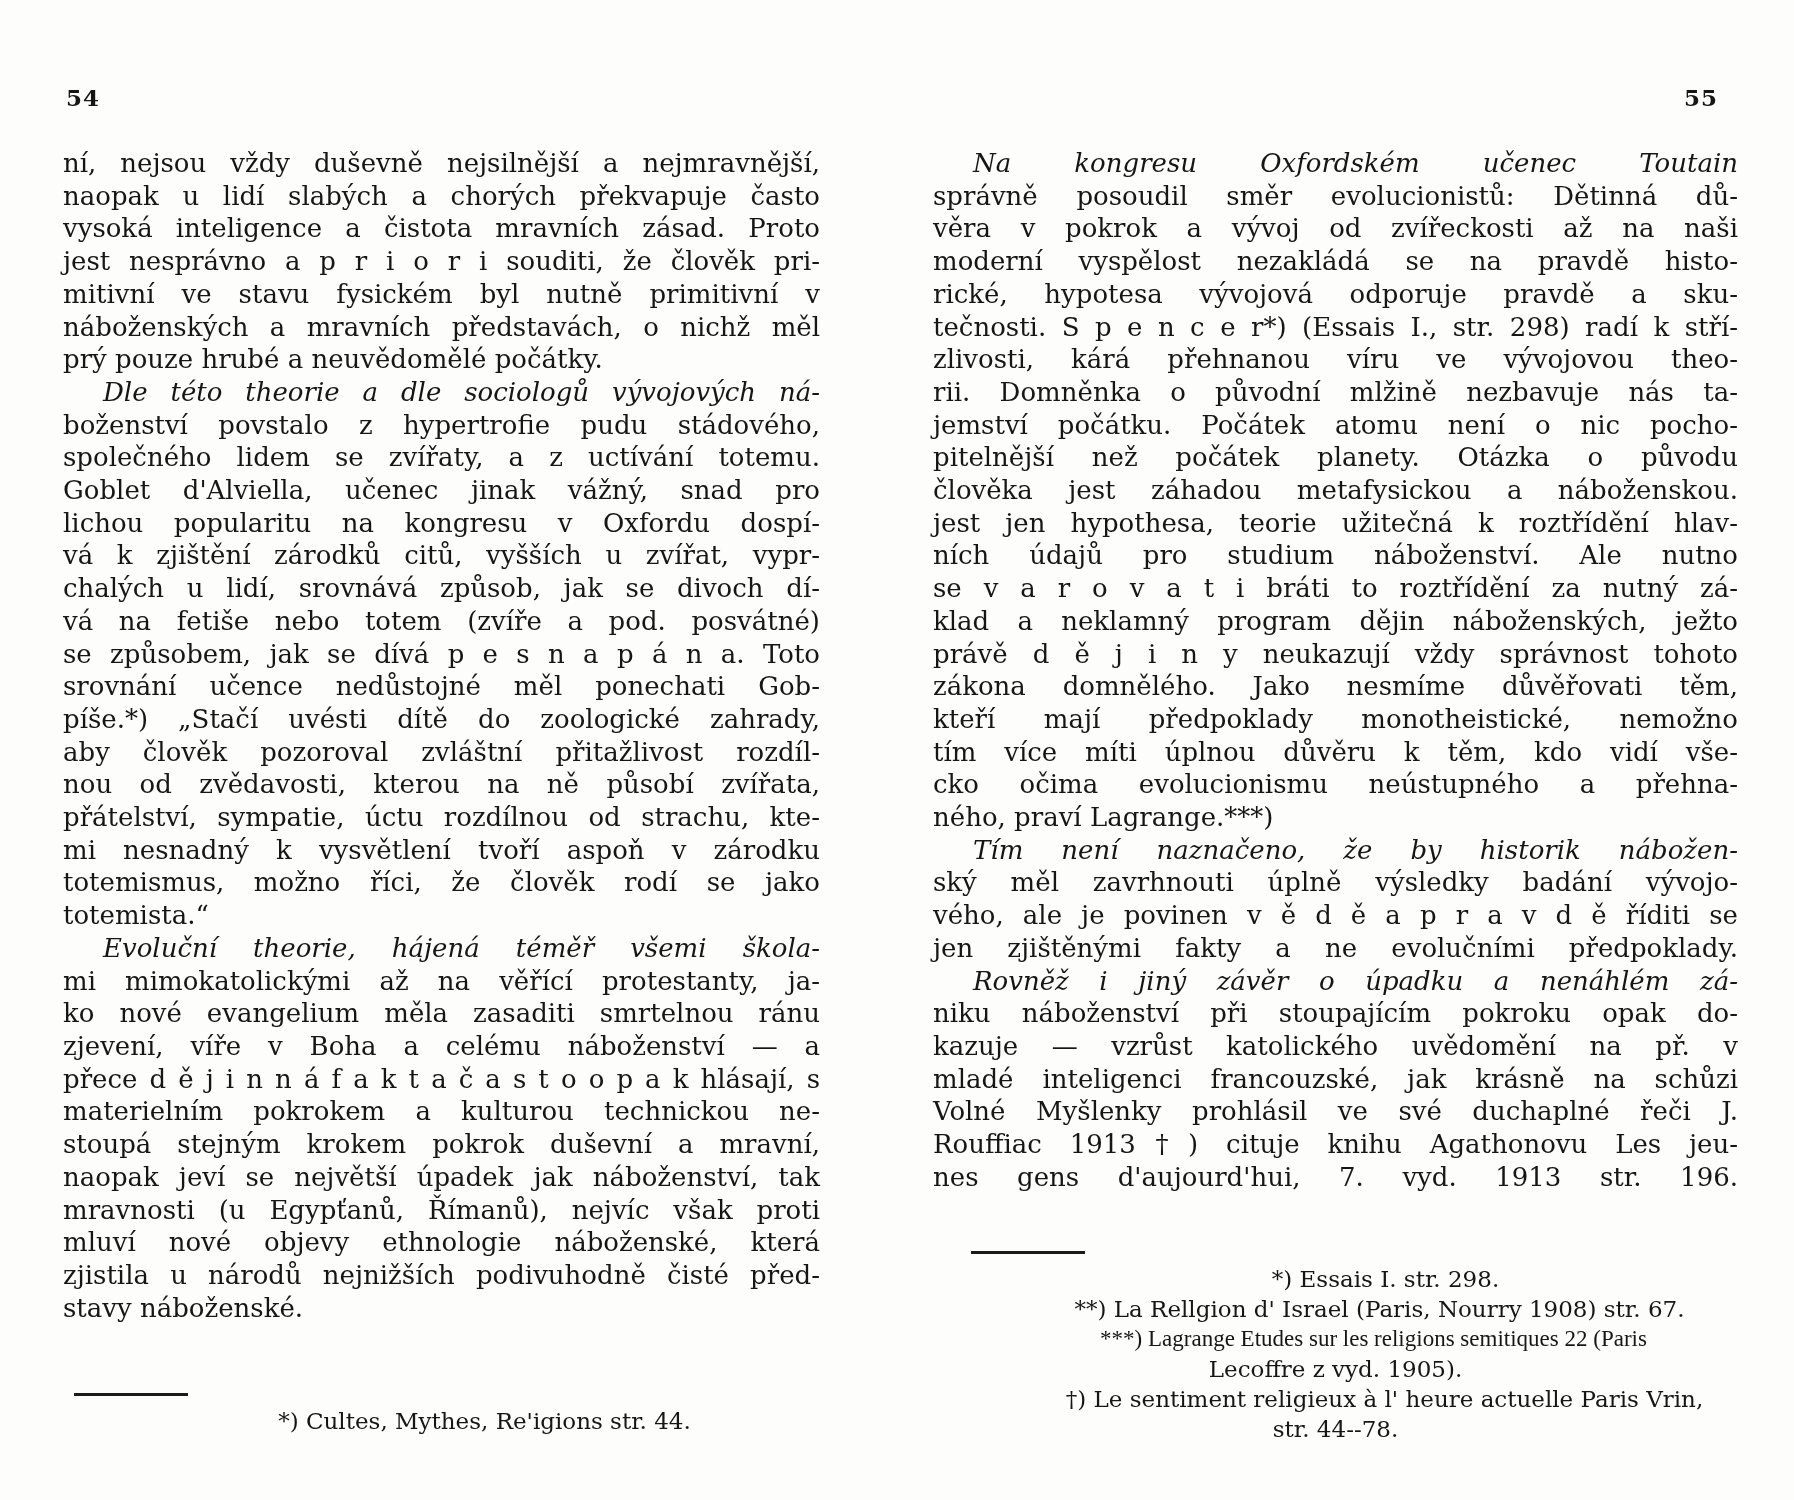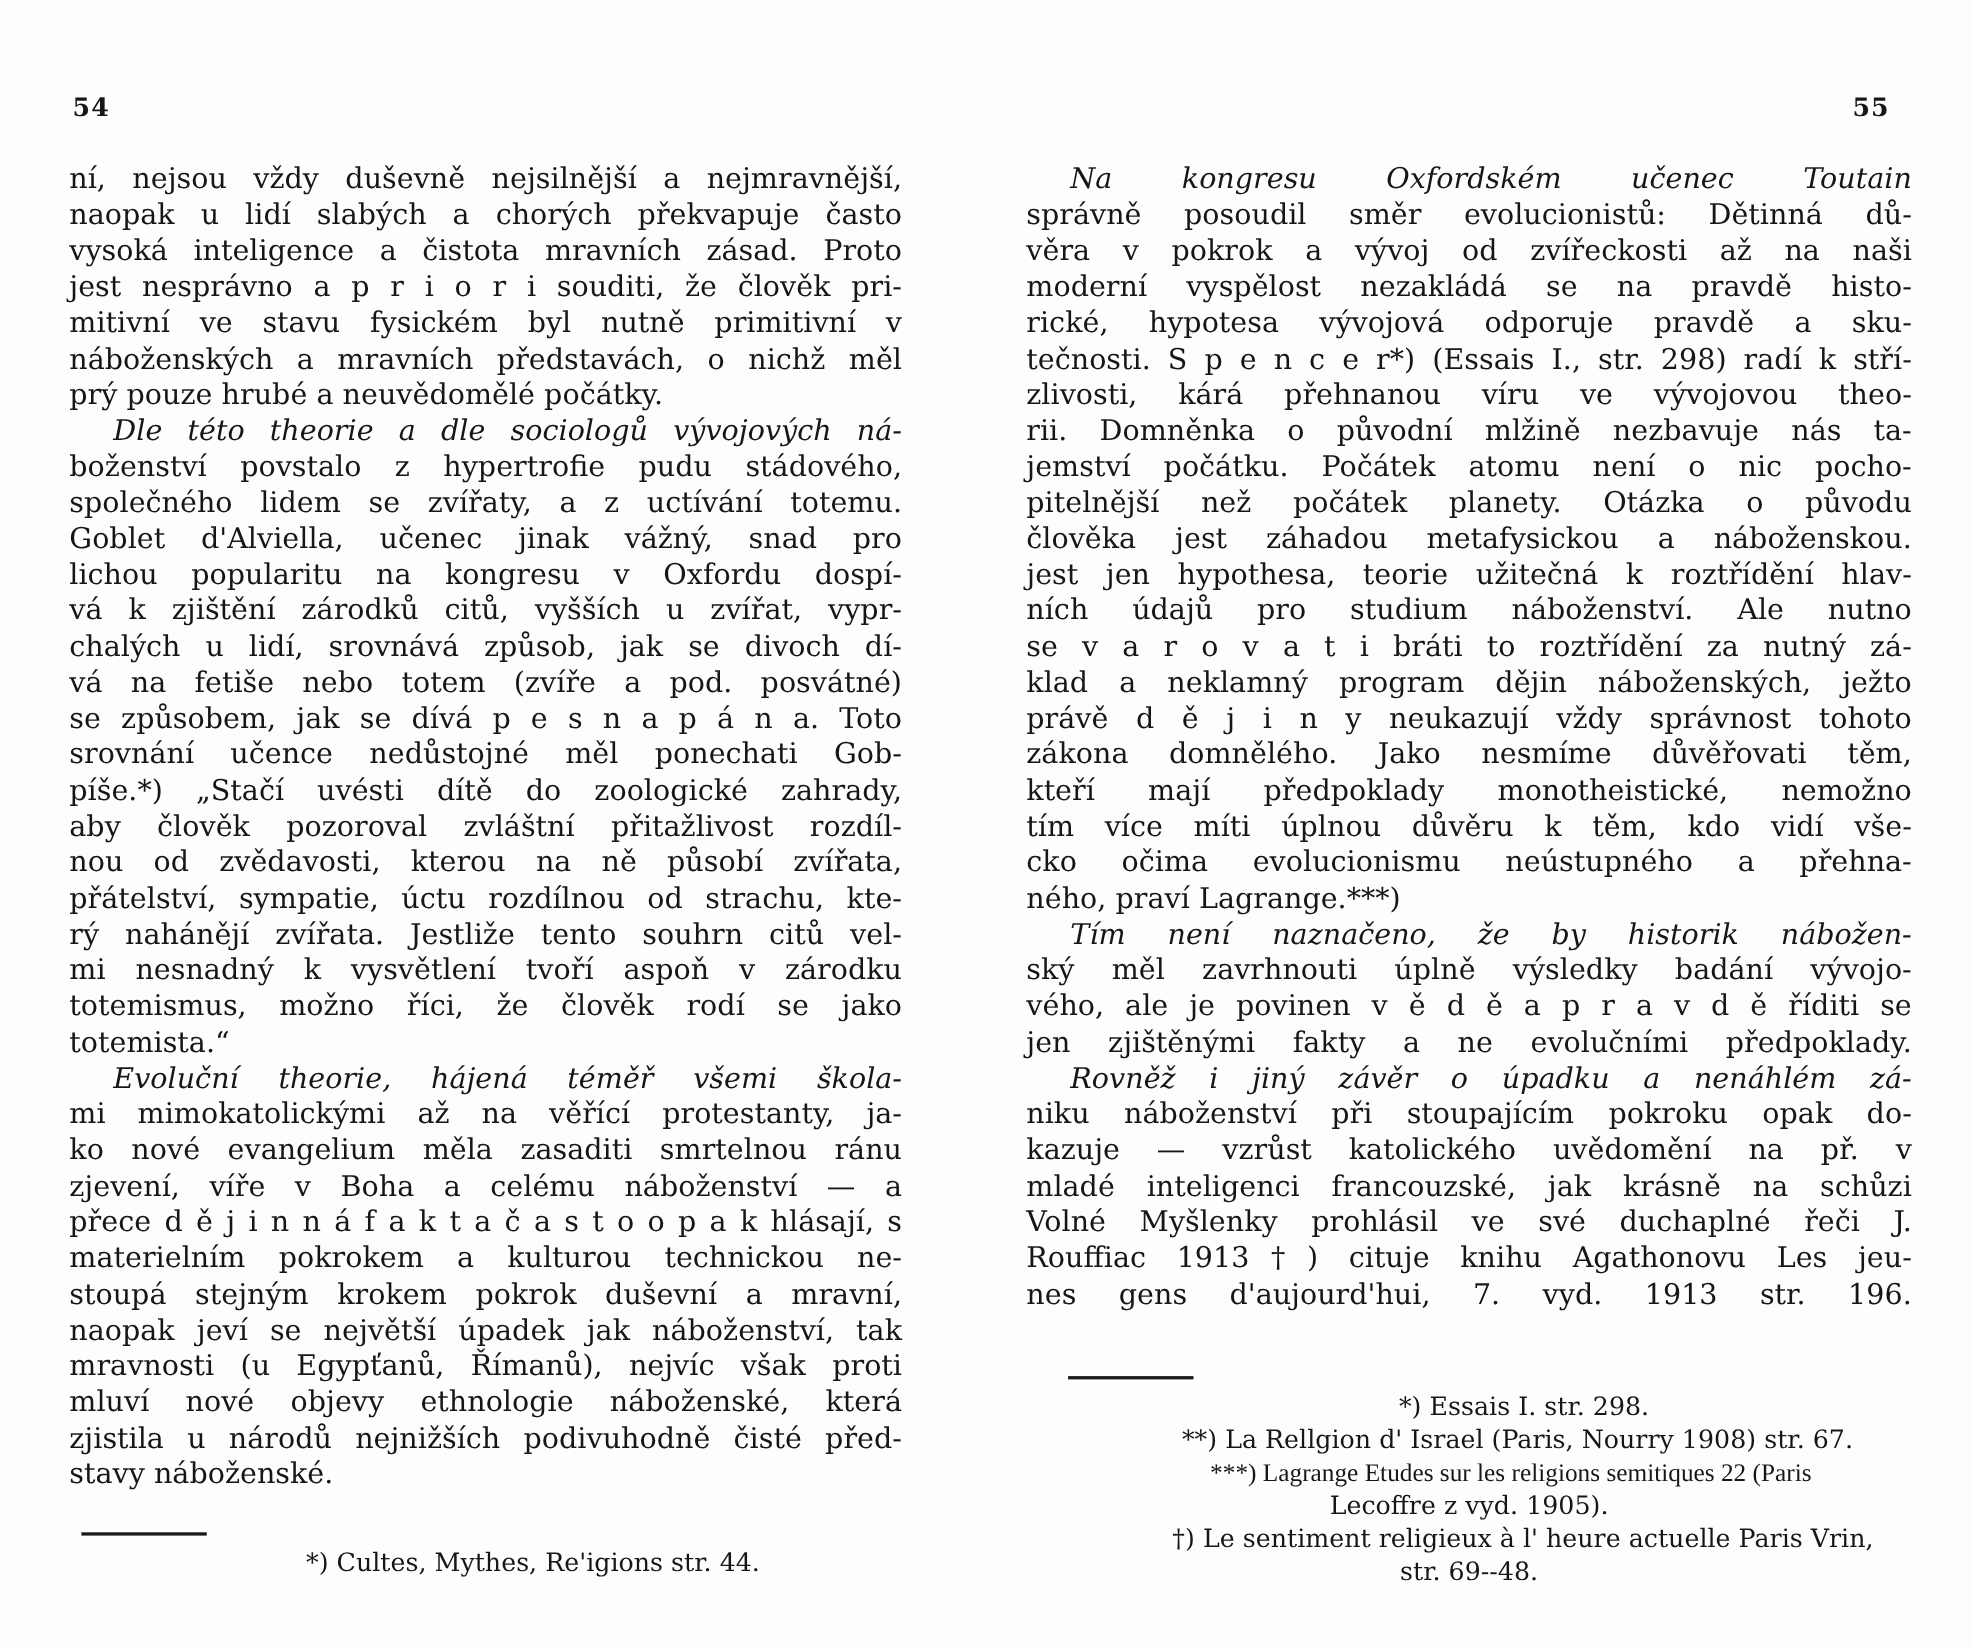--- a/index.html
+++ b/index.html
@@ -64,21 +64,20 @@
           <div class="line">lichou popularitu na kongresu v Oxfordu dospí-</div>
           <div class="line">vá k zjištění zárodků citů, vyšších u zvířat, vypr-</div>
           <div class="line">chalých u lidí, srovnává způsob, jak se divoch dí-</div>
           <div class="line">vá na fetiše nebo totem (zvíře a pod. posvátné)</div>
           <div class="line">se způsobem, jak se dívá p&nbsp;e&nbsp;s n&nbsp;a p&nbsp;á&nbsp;n&nbsp;a. Toto</div>
           <div class="line">srovnání učence nedůstojné měl ponechati Gob-</div>
           <div class="line">píše.*) „Stačí uvésti dítě do zoologické zahrady,</div>
           <div class="line">aby člověk pozoroval zvláštní přitažlivost rozdíl-</div>
           <div class="line">nou od zvědavosti, kterou na ně působí zvířata,</div>
           <div class="line">přátelství, sympatie, úctu rozdílnou od strachu, kte-</div>
-          <div class="line">rý nahánějí zvířata. Jestliže tento souhrn citů vel-</div>
           <div class="line">mi nesnadný k vysvětlení tvoří aspoň v zárodku</div>
           <div class="line">totemismus, možno říci, že člověk rodí se jako</div>
           <div class="line lastline">totemista.“</div>
         </div>
         <div class="para">
           <div class="line indent">Evoluční theorie, hájená téměř všemi škola-</div>
           <div class="line">mi mimokatolickými až na věřící protestanty, ja-</div>
           <div class="line">ko nové evangelium měla zasaditi smrtelnou ránu</div>
           <div class="line">zjevení, víře v Boha a celému náboženství — a</div>
           <div class="line">přece d&nbsp;ě&nbsp;j&nbsp;i&nbsp;n&nbsp;n&nbsp;á f&nbsp;a&nbsp;k&nbsp;t&nbsp;a č&nbsp;a&nbsp;s&nbsp;t&nbsp;o o&nbsp;p&nbsp;a&nbsp;k hlásají, s</div>
@@ -139,17 +138,17 @@
           <div class="line">nes gens d'aujourd'hui, 7. vyd. 1913 str. 196.</div>
         </div>
       </div>
     <div class="footrule" id="p55-rule"></div>
     <div class="footnotes" id="p55-foot">
         <div class="fnline" style="text-indent: 100px;">*) Essais I. str. 298.</div>
         <div class="fnline" style="text-indent: 88px;">**) La Rellgion d' Israel (Paris, Nourry 1908) str. 67.</div>
         <div class="fnline" style="text-indent: 76px; font-family: Liberation Serif, serif;">***) Lagrange Etudes sur les religions semitiques 22 (Paris</div>
         <div class="fnline">Lecoffre z vyd. 1905).</div>
         <div class="fnline" style="text-indent: 98px;">†) Le sentiment religieux à l' heure actuelle Paris Vrin,</div>
-        <div class="fnline">str. 69--48.</div>
+        <div class="fnline">str. 44--78.</div>
       </div>
   </div>
 
 </div>
 
 </body></html>

